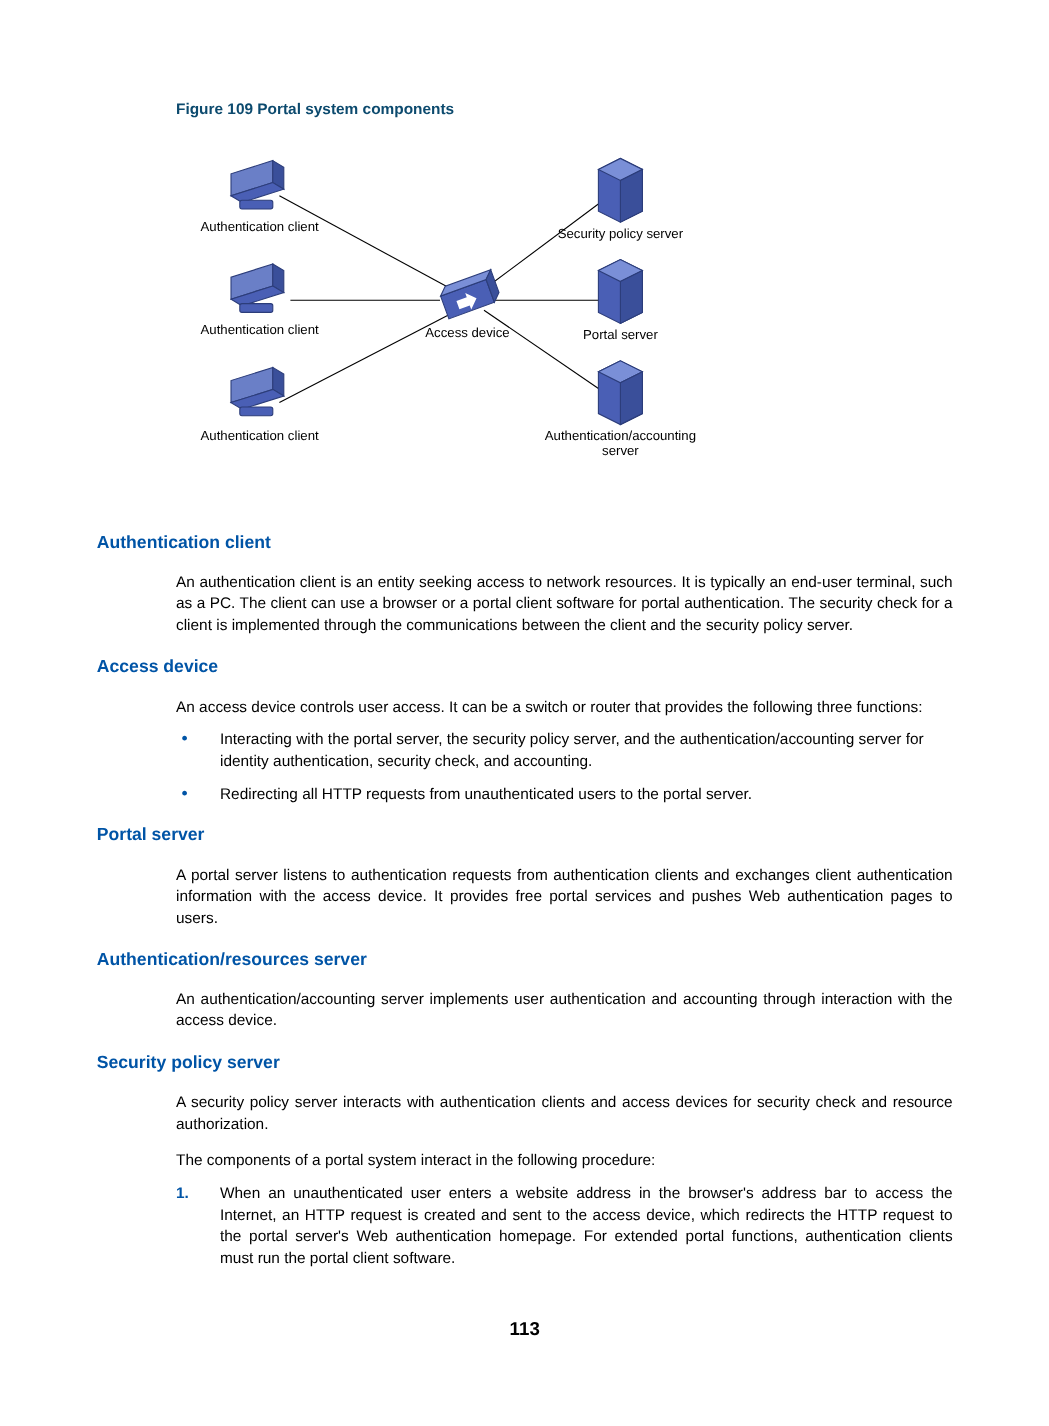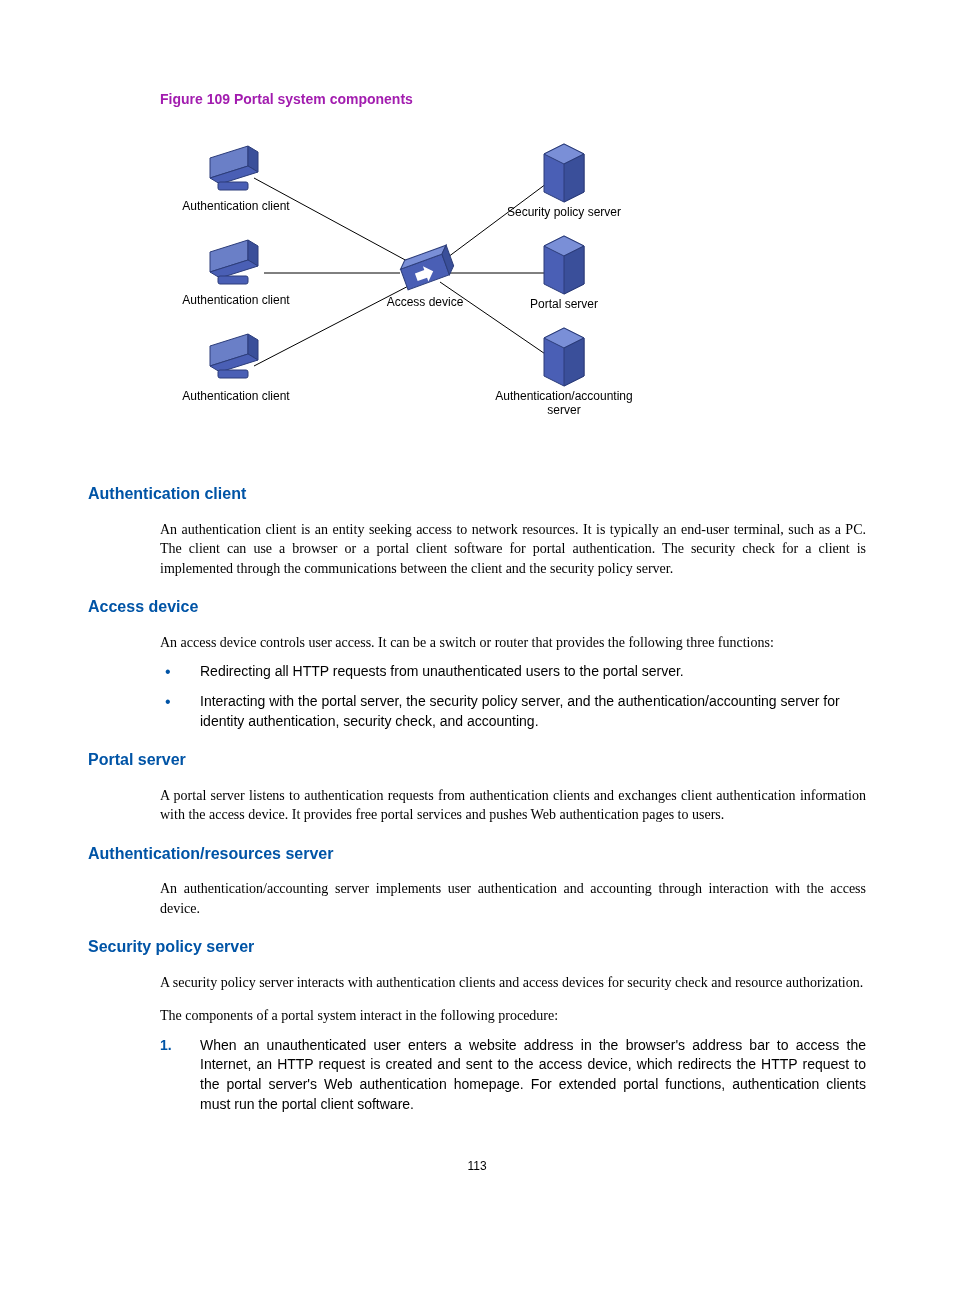--- a/index.html
+++ b/index.html
@@ -6,41 +6,40 @@
     font-family: Arial, Helvetica, sans-serif;
     font-size: 14px;
     color: #000;
     margin: 0;
     padding: 90px 88px 40px 88px;
     width: 954px;
     box-sizing: border-box;
     line-height: 1.4;
   }
   .figure-caption {
-    color: #a21caf;
+    color: #0c4a6e;
     font-weight: bold;
     font-size: 14px;
     margin-left: 72px;
     margin-bottom: 18px;
   }
   .diagram {
     margin-left: 72px;
     margin-bottom: 40px;
   }
   h2.section {
     color: #0054a6;
     font-weight: bold;
     font-size: 16px;
     margin: 18px 0 10px 0;
   }
   .body-para {
     margin-left: 72px;
     margin-bottom: 10px;
     text-align: justify;
-    font-family: Liberation Serif, serif;
   }
   ul.bullets {
     margin: 8px 0 10px 77px;
     padding: 0;
     list-style: none;
   }
   ul.bullets li {
     position: relative;
     padding-left: 35px;
     margin-bottom: 10px;
@@ -68,21 +67,22 @@
   ol.numbers li .num {
     color: #0054a6;
     font-weight: bold;
     position: absolute;
     left: 0;
     top: 0;
   }
   .page-num {
     text-align: center;
     margin-top: 44px;
-    font-size: 12px;
+    font-size: 17px;
+    font-weight: bold;
   }
 </style>
 </head>
 <body>
 
 <div class="figure-caption">Figure 109 Portal system components</div>
 
 <div class="diagram">
 <svg width="540" height="310" viewBox="0 0 540 310">
 
@@ -148,22 +148,22 @@
   <text x="404" y="286" text-anchor="middle" font-size="12">server</text>
 </svg>
 </div>
 
 <h2 class="section">Authentication client</h2>
 <p class="body-para">An authentication client is an entity seeking access to network resources. It is typically an end-user terminal, such as a PC. The client can use a browser or a portal client software for portal authentication. The security check for a client is implemented through the communications between the client and the security policy server.</p>
 
 <h2 class="section">Access device</h2>
 <p class="body-para">An access device controls user access. It can be a switch or router that provides the following three functions:</p>
 <ul class="bullets">
+  <li>Interacting with the portal server, the security policy server, and the authentication/accounting server for identity authentication, security check, and accounting.</li>
   <li>Redirecting all HTTP requests from unauthenticated users to the portal server.</li>
-  <li>Interacting with the portal server, the security policy server, and the authentication/accounting server for identity authentication, security check, and accounting.</li>
 </ul>
 
 <h2 class="section">Portal server</h2>
 <p class="body-para">A portal server listens to authentication requests from authentication clients and exchanges client authentication information with the access device. It provides free portal services and pushes Web authentication pages to users.</p>
 
 <h2 class="section">Authentication/resources server</h2>
 <p class="body-para">An authentication/accounting server implements user authentication and accounting through interaction with the access device.</p>
 
 <h2 class="section">Security policy server</h2>
 <p class="body-para">A security policy server interacts with authentication clients and access devices for security check and resource authorization.</p>

